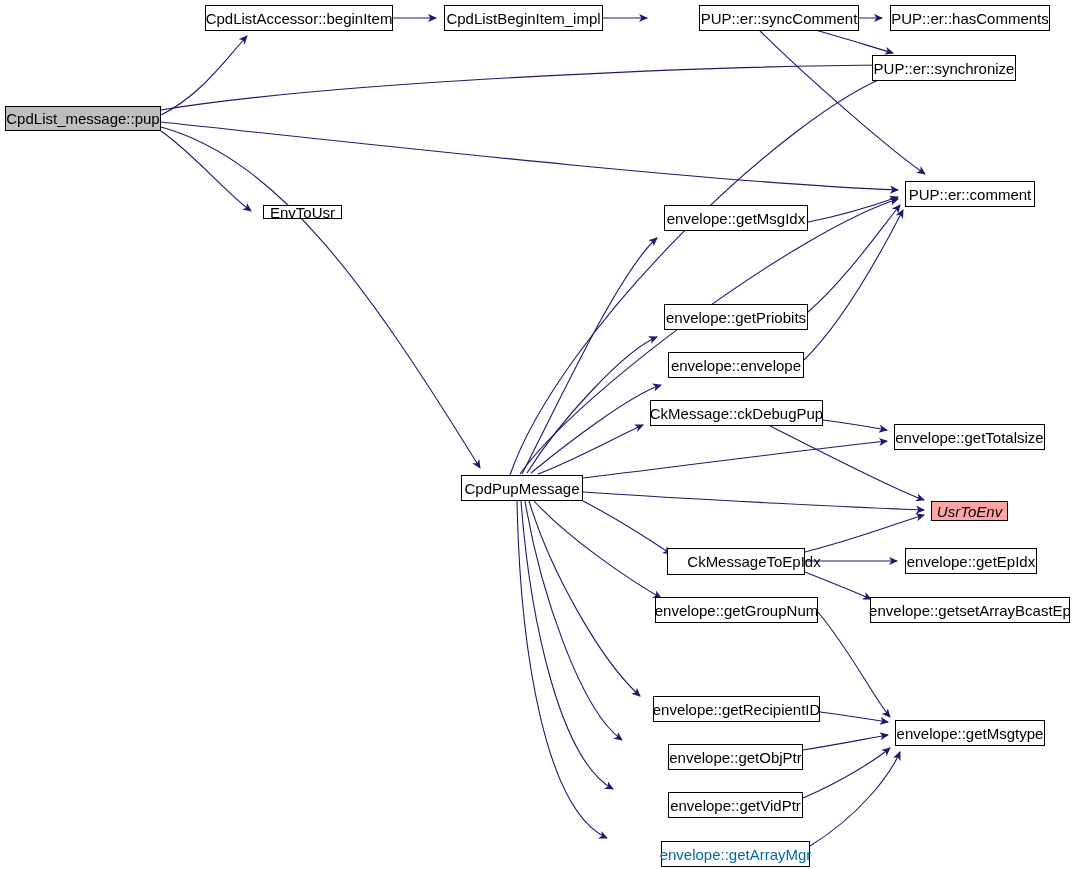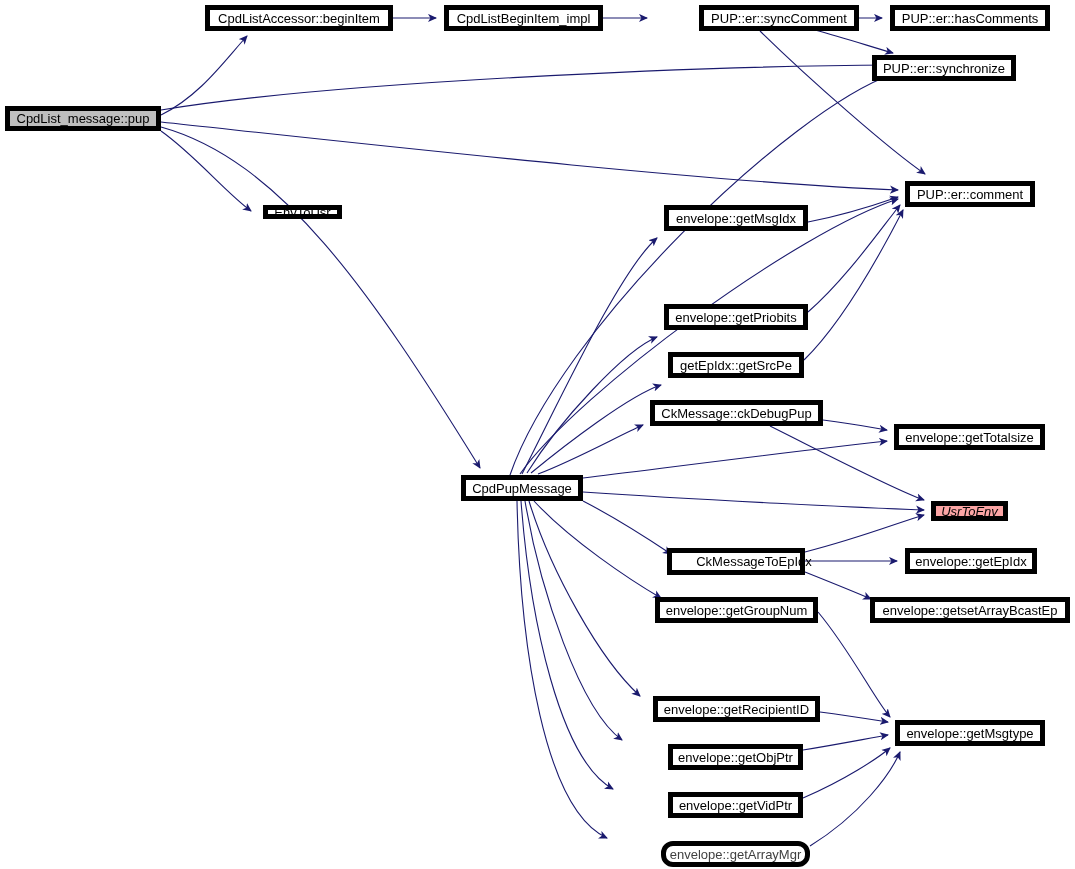--- a/index.html
+++ b/index.html
@@ -1,20 +1,20 @@
 <!DOCTYPE html>
 <html><head>
 <meta charset="utf-8">
 <style>
   html,body{margin:0;padding:0;background:#ffffff;}
   #stage{position:relative;width:1075px;height:869px;background:#ffffff;
          font-family:"Liberation Sans","DejaVu Sans",sans-serif;overflow:hidden;}
   #edges{position:absolute;left:0;top:0;width:1075px;height:869px;}
-  .node{position:absolute;box-sizing:border-box;border:5px solid #84cc16;
-        background:#ffffff;color:#000000;font-size:13px;line-height:1;
+  .node{position:absolute;box-sizing:border-box;border:1px solid #84cc16;
+        background:#ffffff;color:#000000;font-size:15px;line-height:1;
         display:flex;align-items:center;justify-content:center;white-space:nowrap;}
   .node.root{background:#bfbfbf;}
 </style>
 </head>
 <body>
 
 <div id="stage">
   <svg id="edges" viewBox="0 0 1075 869" xmlns="http://www.w3.org/2000/svg">
     <defs>
       <marker id="ah" markerWidth="9" markerHeight="9" refX="8" refY="4.5" orient="auto" markerUnits="userSpaceOnUse">
@@ -86,21 +86,21 @@
       <div class="node" style="left: 263px; top: 205px; width: 79px; height: 14px; background: rgb(255, 255, 255); border-color: rgb(0, 0, 0); color: rgb(0, 0, 0);">
         <span>EnvToUsr</span>
       </div>
       <div class="node" style="left: 664px; top: 205px; width: 144px; height: 26px; background: rgb(255, 255, 255); border-color: rgb(0, 0, 0); color: rgb(0, 0, 0);">
         <span>envelope::getMsgIdx</span>
       </div>
       <div class="node" style="left: 664px; top: 304px; width: 144px; height: 26px; background: rgb(255, 255, 255); border-color: rgb(0, 0, 0); color: rgb(0, 0, 0);">
         <span>envelope::getPriobits</span>
       </div>
       <div class="node" style="left: 668px; top: 352px; width: 136px; height: 26px; background: rgb(255, 255, 255); border-color: rgb(0, 0, 0); color: rgb(0, 0, 0);">
-        <span>getEpIdx::getSrcPe</span>
+        <span>envelope::envelope</span>
       </div>
       <div class="node" style="left: 650px; top: 400px; width: 173px; height: 26px; background: rgb(255, 255, 255); border-color: rgb(0, 0, 0); color: rgb(0, 0, 0);">
         <span>CkMessage::ckDebugPup</span>
       </div>
       <div class="node" style="left: 894px; top: 424px; width: 151px; height: 26px; background: rgb(255, 255, 255); border-color: rgb(0, 0, 0); color: rgb(0, 0, 0);">
         <span>envelope::getTotalsize</span>
       </div>
       <div class="node" style="left: 461px; top: 475px; width: 122px; height: 26px; background: rgb(255, 255, 255); border-color: rgb(0, 0, 0); color: rgb(0, 0, 0);">
         <span>CpdPupMessage</span>
       </div>
@@ -124,17 +124,17 @@
       </div>
       <div class="node" style="left: 895px; top: 720px; width: 150px; height: 26px; background: rgb(255, 255, 255); border-color: rgb(0, 0, 0); color: rgb(0, 0, 0);">
         <span>envelope::getMsgtype</span>
       </div>
       <div class="node" style="left: 668px; top: 744px; width: 135px; height: 26px; background: rgb(255, 255, 255); border-color: rgb(0, 0, 0); color: rgb(0, 0, 0);">
         <span>envelope::getObjPtr</span>
       </div>
       <div class="node" style="left: 668px; top: 792px; width: 135px; height: 26px; background: rgb(255, 255, 255); border-color: rgb(0, 0, 0); color: rgb(0, 0, 0);">
         <span>envelope::getVidPtr</span>
       </div>
-      <div class="node" style="left: 661px; top: 841px; width: 149px; height: 26px; background: rgb(255, 255, 255); border-color: rgb(0, 0, 0); color: #404040; border-radius: 12px;">
+      <div class="node" style="left: 661px; top: 841px; width: 149px; height: 26px; background: rgb(255, 255, 255); border-color: rgb(0, 0, 0); color: #0369a1;">
         <span>envelope::getArrayMgr</span>
       </div>
     </div>
 </div>
 
 </body></html>

